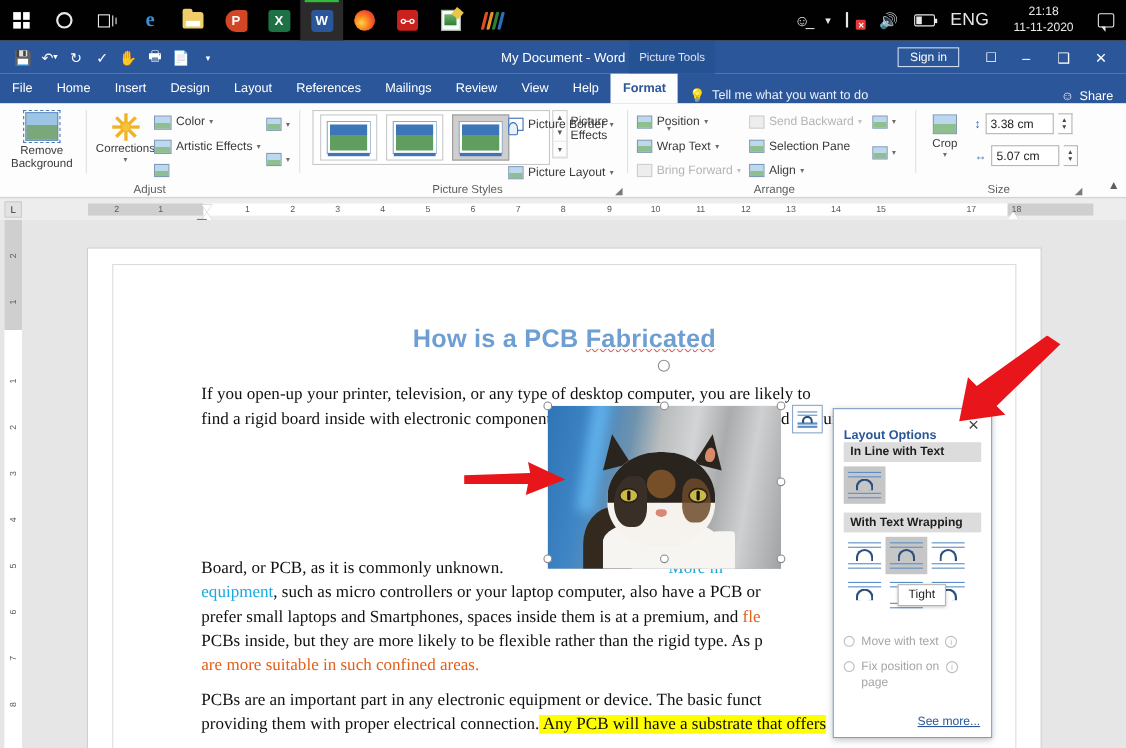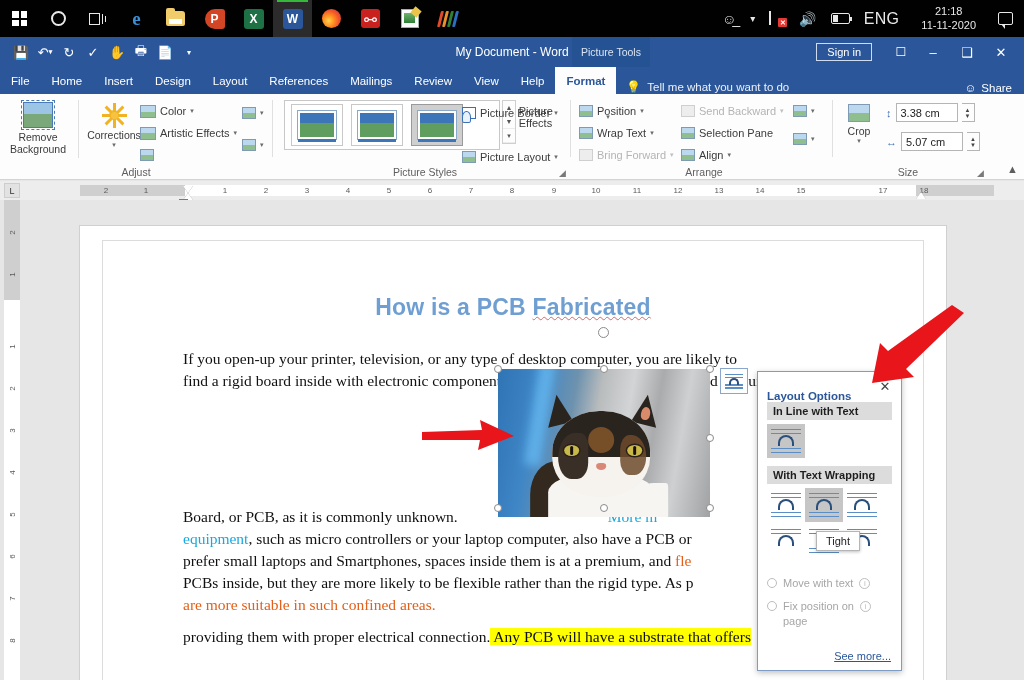--- a/index.html
+++ b/index.html
@@ -591,20 +591,21 @@
           <span class="cyan">equipment</span><span>, such as micro controllers or your laptop computer, also have a PCB or</span>
         </div>
         <div>
           <span>prefer small laptops and Smartphones, spaces inside them is at a premium, and </span><span class="orange">fle</span>
         </div>
         <div>PCBs inside, but they are more likely to be flexible rather than the rigid type. As p</div>
         <div class="orange">are more suitable in such confined areas.</div>
       </div>
 
       <div class="doc-p" style="left:103px; top:400px; width:730px;">
+        <div>PCBs are an important part in any electronic equipment or device. The basic funct</div>
         <div>
           <span>providing them with proper electrical connection.</span><span class="hl"> Any PCB will have a substrate that offers</span>
         </div>
       </div>
     </div>
   </div>
 
   <div class="picwrap">
     <div class="pic">
       <div class="bgwall"></div>

